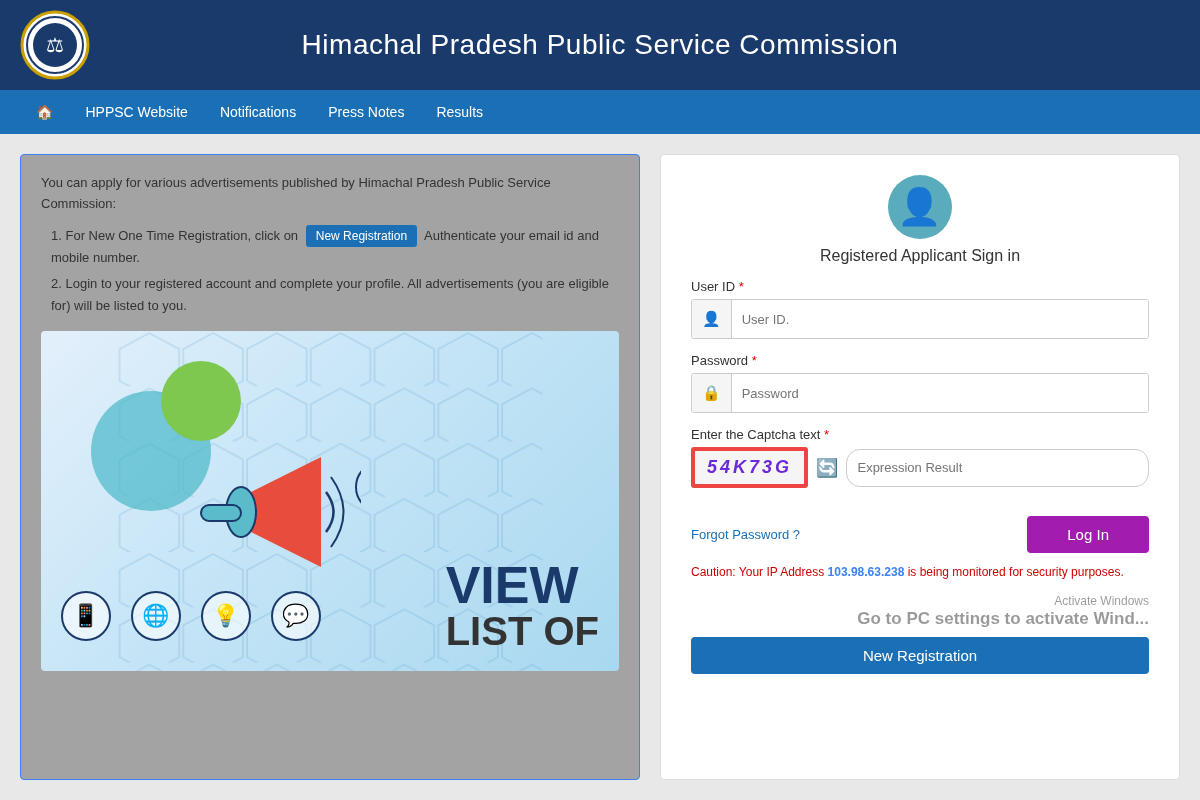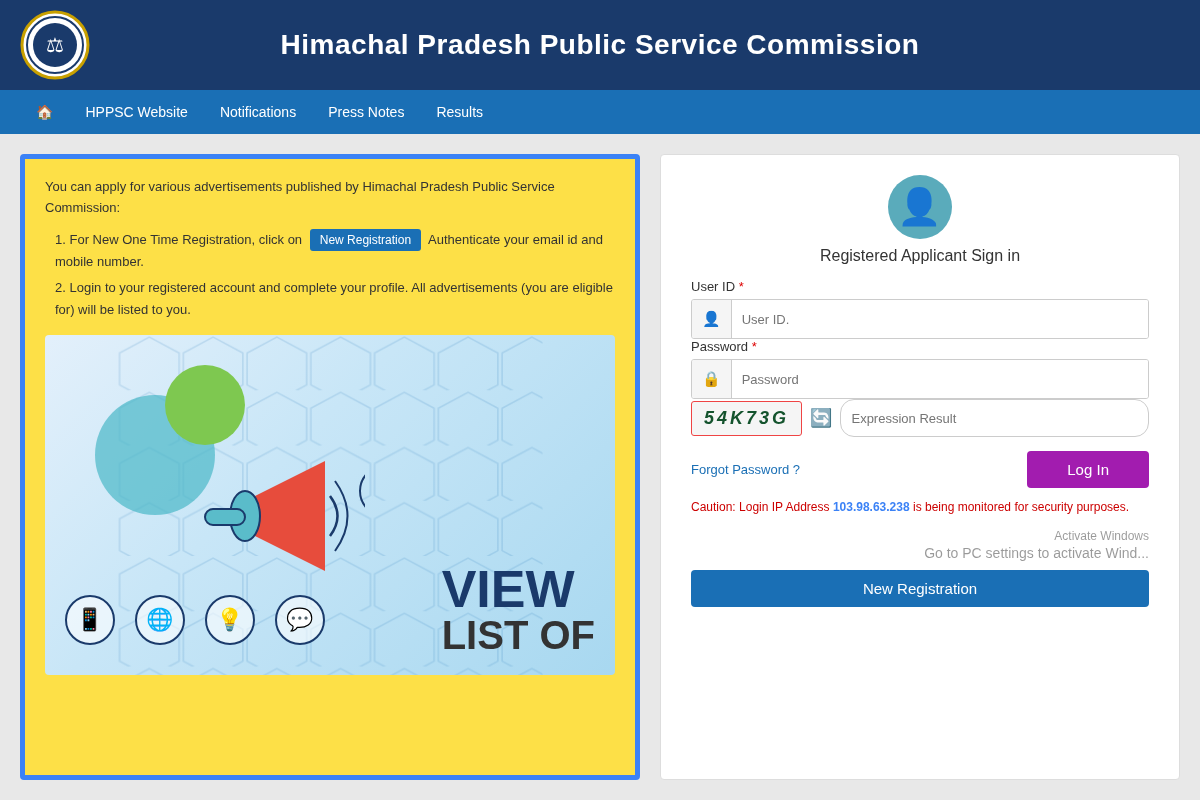--- a/index.html
+++ b/index.html
@@ -17,21 +17,21 @@
     }
     .header-logo {
       position: absolute;
       left: 20px;
       width: 70px;
       height: 70px;
     }
     .header-title {
       color: #ffffff;
       font-size: 28px;
-      font-weight: bold;
+      font-weight: normal;
       text-align: left;
       letter-spacing: 0.5px;
     }
 
     
     .navbar {
       background: #1a6fb5;
       display: flex;
       align-items: center;
       padding: 0 20px;
@@ -54,22 +54,22 @@
     .main-content {
       display: flex;
       padding: 20px;
       gap: 20px;
       height: calc(800px - 134px);
       background: #e8e8e8;
     }
 
     
     .left-panel {
-      background: #fde047;
-      border: 5px solid #3b82f6;
+      background: #a3a3a3;
+      border: 1px solid #3b82f6;
       border-radius: 4px;
       flex: 1;
       padding: 18px 20px;
       position: relative;
       overflow: hidden;
     }
     .left-panel-text {
       font-size: 13px;
       color: #333;
       line-height: 1.6;
@@ -162,20 +162,21 @@
       font-size: 36px;
       color: #fff;
     }
     .sign-in-title {
       font-size: 16px;
       color: #333;
       font-weight: 500;
     }
 
     .form-group {
+      margin-bottom: 14px;
     }
     .form-label {
       font-size: 13px;
       color: #333;
       margin-bottom: 5px;
       display: block;
     }
     .required {
       color: #d00;
     }
@@ -206,26 +207,26 @@
       color: #aaa;
     }
 
     .captcha-row {
       display: flex;
       gap: 8px;
       align-items: center;
     }
     .captcha-box {
       background: #f5f5f5;
-      border: 1px solid #ef4444;
+      border: 4px solid #ef4444;
       border-radius: 3px;
       padding: 6px 12px;
       font-size: 18px;
       font-weight: bold;
-      color: #14532d;
+      color: #6d28d9;
       letter-spacing: 3px;
       font-style: italic;
     }
     .refresh-btn {
       background: none;
       border: none;
       cursor: pointer;
       font-size: 18px;
       color: #1a6fb5;
     }
@@ -451,39 +452,43 @@
         <span>Password</span>
         <span class="required"> *</span>
       </label>
       <div class="input-wrapper">
         <div class="input-icon">🔒</div>
         <input class="form-input" type="password" placeholder="Password" style="">
       </div>
     </div>
 
     <div class="form-group">
+      <label class="form-label">
+        <span>Enter the Captcha text</span>
+        <span class="required"> *</span>
+      </label>
       <div class="captcha-row">
         <div class="captcha-box">54K73G</div>
         <button class="refresh-btn">🔄</button>
         <input class="captcha-input" type="text" placeholder="Expression Result" style="">
       </div>
     </div>
 
     <div class="forgot-login-row">
       <a class="forgot-link">Forgot Password ?</a>
       <button class="login-btn">Log In</button>
     </div>
 
     <div class="caution-text">
-      <span>Caution: Login IP Address</span>
+      <span>Caution: Your IP Address</span>
       <span class="caution-ip">103.98.63.238</span>
       <span>is being monitored for security purposes.</span>
     </div>
 
     <div style="text-align:right; margin-bottom:8px;">
       <span style="color:rgba(0,0,0,0.4); font-size:12px;">Activate Windows</span><br>
-      <span style="color:rgba(0,0,0,0.4); font-size:14px;">Go to PC settings to activate Wind...</span>
+      <span style="color:rgba(0,0,0,0.4); font-size:17px;font-weight:bold;">Go to PC settings to activate Wind...</span>
     </div>
 
     <button class="new-registration-btn">New Registration</button>
 
   </div>
 </div>
 
 </body></html>

